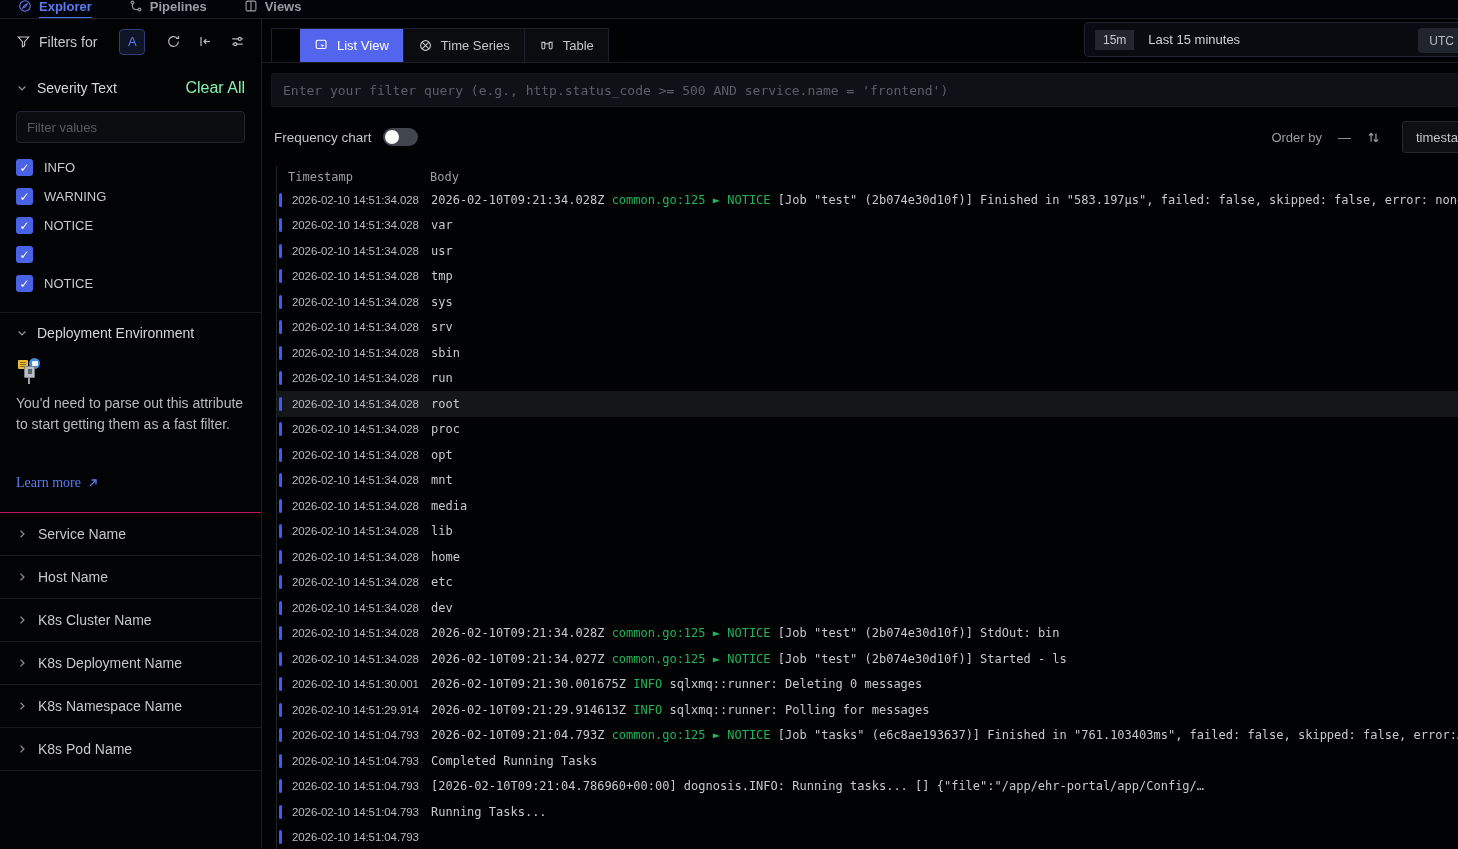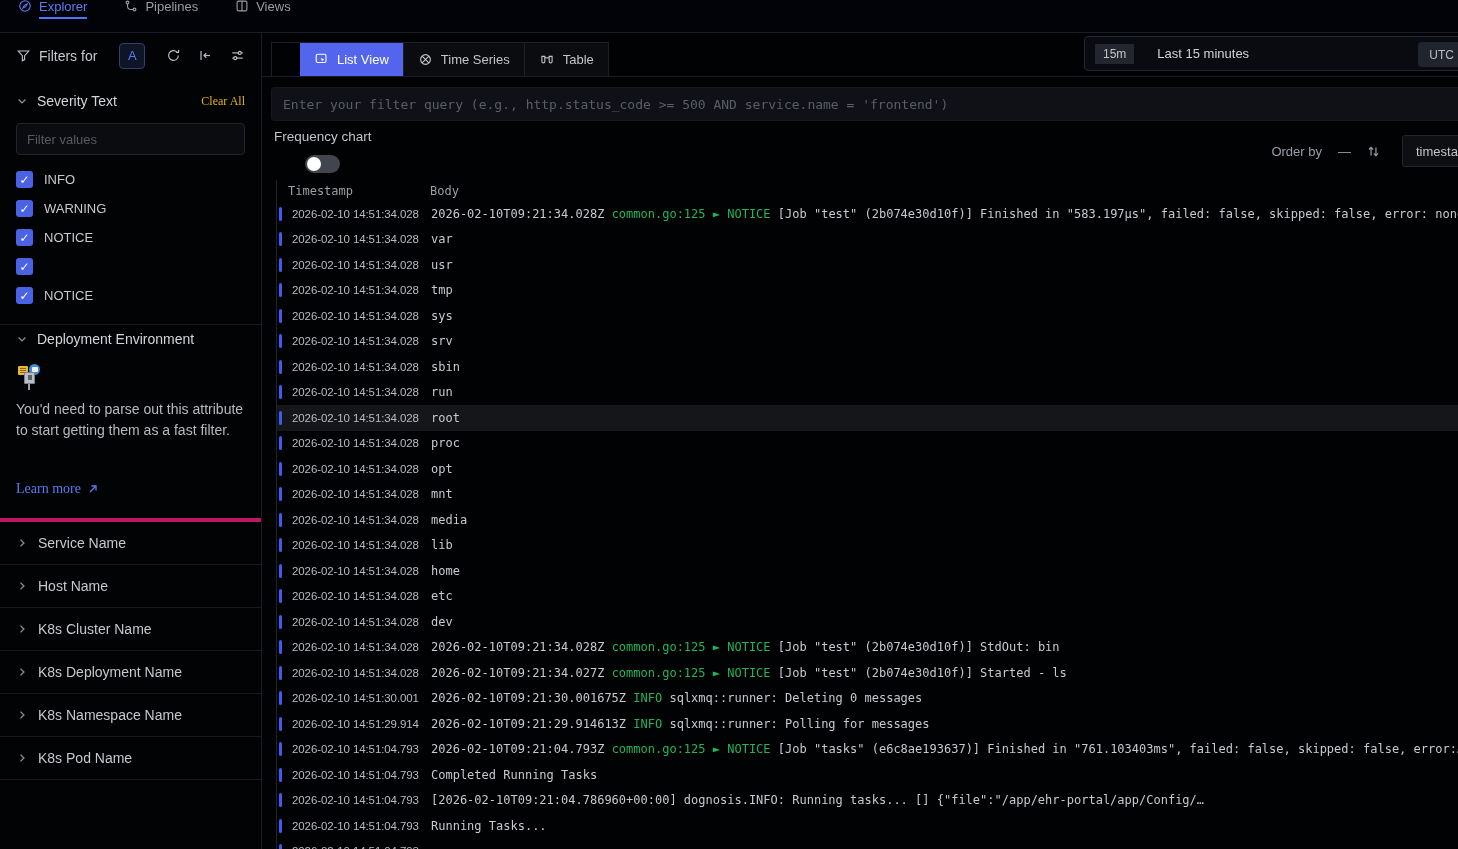--- a/index.html
+++ b/index.html
@@ -1,84 +1,84 @@
 <!DOCTYPE html>
 <html><head>
 <meta charset="utf-8">
 <style>
   * { margin:0; padding:0; box-sizing:border-box; }
   html,body { width:1458px; height:849px; overflow:hidden; background:#010204; }
   body { font-family:"Liberation Sans","DejaVu Sans",sans-serif; color:#c6c8cc; }
   svg { display:block; }
 
   
-  .topnav { height:33px; border-bottom:1px solid #1a1d25; overflow:hidden; display:flex; padding-left:18px; gap:37px; background:#020308; }
+  .topnav { height:19px; border-bottom:1px solid #1a1d25; overflow:hidden; display:flex; padding-left:18px; gap:37px; background:#020308;font-weight:bold; }
   .nav-tab { height:26px; margin-top:-7px; display:flex; align-items:center; gap:7px; position:relative; font-size:13px; color:#9a9da3; cursor:pointer; }
   .nav-tab .ic { color:#9a9da3; }
   .nav-tab.active { color:#5b7cf1; }
   .nav-tab.active .ic { color:#5b7cf1; }
   .nav-tab.active .lbl::after { content:""; position:absolute; left:21px; right:0; bottom:0; height:2px; background:#4e74f8; }
 
   .shell { display:flex; height:830px; }
 
   
   .sidebar { width:262px; flex:0 0 262px; border-right:1px solid #1a1d25; background:#020305; }
   .sb-head { height:45px; display:flex; align-items:center; padding:0 16px; }
   .sb-head .title { font-size:14px; color:#c6c9cd; margin-left:8px; }
   .a-btn { margin-left:22px; width:26px; height:26px; border:1px solid #2d4170; background:#0d1526; border-radius:4px; color:#5b7cf1; font-size:13px; display:flex; align-items:center; justify-content:center; cursor:pointer; }
   .sb-icons { margin-left:auto; display:flex; gap:17px; color:#b9bcc1; }
   .sb-icons > span { cursor:pointer; }
 
   .section { padding:0 16px; }
   .sec-title-row { display:flex; align-items:center; margin-top:15px; }
   .sec-title { font-size:14px; font-weight:500; color:#d3d5d8; margin-left:9px; }
-  .clear-all { margin-left:auto; font-size:12px; color:#eab308; cursor:pointer;font-family:Liberation Serif, serif; }
+  .clear-all { margin-left:auto; font-size:16px; color:#86efac; cursor:pointer; }
   .filter-input { margin-top:14px; width:100%; height:32px; background:#0b0c10; border:1px solid #222530; border-radius:4px; color:#c6c8cc; font-size:13px; padding:0 10px; outline:none; }
   .filter-input::placeholder { color:#565a61; }
   .sev-list { margin-top:10px; padding-bottom:14px; }
   .sev-option { display:flex; align-items:center; height:29px; cursor:pointer; }
   .cbx { width:17px; height:17px; border-radius:3px; background:#4a63e4; color:#fff; font-size:12px; display:flex; align-items:center; justify-content:center; }
   .sev-lbl { margin-left:11px; font-size:13px; color:#c8cacd; }
 
   .dep-section { border-top:1px solid #17191f; padding:0 16px; }
   .emoji-wrap { margin-top:17px; }
   .busstop { position:relative; width:26px; height:26px; }
   .busstop .sign { position:absolute; left:2px; top:2px; width:10px; height:9px; background:#e8b73c; border-radius:1px; }
   .busstop .sign::before { content:""; position:absolute; left:2px; top:2px; right:2px; height:1px; background:#8a6a14; box-shadow:0 2px 0 #8a6a14, 0 4px 0 #8a6a14; }
   .busstop .bus { position:absolute; right:2px; top:0; width:11px; height:11px; border-radius:50%; background:#3e8ed8; }
   .busstop .bus::before { content:""; position:absolute; left:2.5px; top:3px; width:6px; height:5px; background:#eef3f8; border-radius:1px; }
   .busstop .post { position:absolute; left:8px; top:8px; width:11px; height:12px; background:#b9bec6; border-radius:1px; border:1px solid #7d838c; }
   .busstop .post::before { content:""; position:absolute; left:3px; top:2px; width:4px; height:5px; background:#5c626b; }
   .busstop .pole { position:absolute; left:12px; top:20px; width:2px; height:6px; background:#9aa0a8; }
   .dep-msg { margin-top:9px; font-size:14px; line-height:21px; color:#b7babe; max-width:232px; }
   .learn-more { margin-top:40px; margin-bottom:21px; font-size:14px; color:#5b7cf1; display:flex; align-items:center; gap:6px; cursor:pointer; width:max-content;font-family:Liberation Serif, serif; }
 
-  .fold-list { border-top:4px solid #be185d;text-align:center; }
+  .fold-list { border-top:1px solid #be185d;text-align:center; }
   .fold-row { height:43px; display:flex; align-items:center; padding:0 16px; border-bottom:1px solid #17191f; cursor:pointer; }
   .fold-row .lbl { margin-left:10px; font-size:14px; color:#c6c8cc; }
   .chev { color:#8a8d93; }
 
   
   .main { flex:1; display:flex; flex-direction:column; background:#010204; min-width:0; }
   .toolbar { height:44px; display:flex; align-items:flex-end; justify-content:space-between; border-bottom:1px solid #1a1d25; }
   .view-tabs { display:flex; margin-left:9px; border:1px solid #1d2028; border-bottom:none; }
   .view-tab { height:33px; display:flex; align-items:center; gap:8px; padding:0 14px; font-size:13px; color:#c3c5c9; background:#0b0c10; cursor:pointer; border-right:1px solid #1d2028; }
   .view-tab:last-child { border-right:none; }
   .view-tab.active { background:#5265ec; color:#fff;margin-left:28px; }
   .time-box { align-self:center; margin-bottom:2px; margin-right:-14px; width:388px; height:35px; border:1px solid #202534; background:#090b10; border-radius:4px; display:flex; align-items:center; padding:0 10px; position:relative; cursor:pointer; }
   .time-badge { background:#23262e; color:#c2c4ca; font-size:12px; padding:3px 8px; border-radius:0; }
-  .time-label { margin-left:23px; font-size:13px; color:#d0d2d6; }
+  .time-label { margin-left:14px; font-size:13px; color:#d0d2d6; }
   .utc-btn { position:absolute; right:6px; top:5px; height:25px; background:#20242d; border-radius:4px; color:#b9bcc2; font-size:12px; display:flex; align-items:center; padding:0 11px; cursor:pointer; }
 
   .querybar { margin:10px -12px 0 9px; }
   .query-input { width:100%; height:34px; background:#101116; border:1px solid #16171c; border-radius:3px; color:#c6c8cc; font-family:"DejaVu Sans Mono","Liberation Mono",monospace; font-size:13px; padding:0 11px; outline:none; }
   .query-input::placeholder { color:#5a5e66; }
 
   .options-row { margin:13px 0 0 9px; height:34px; display:flex; align-items:center; position:relative; }
-  .freq-wrap { display:flex; align-items:center; margin-left:3px; gap:11px;flex-direction:column; }
+  .freq-wrap { display:flex; align-items:center; margin-left:3px; gap:11px; }
   .freq-label { font-size:13.5px; color:#c3c5c9; }
   .toggle { width:35px; height:18px; border-radius:9px; background:#41454d; position:relative; cursor:pointer; }
   .toggle .knob { position:absolute; left:2px; top:2px; width:14px; height:14px; border-radius:50%; background:#fff; }
   .order-wrap { margin-left:auto; display:flex; align-items:center; gap:16px; }
   .order-label { font-size:13px; color:#9a9da3; }
   .order-dash { color:#9a9da3; font-size:13px; }
   .sort-ic { color:#9a9da3; }
   .order-select { width:130px; margin-right:-74px; margin-left:6px; height:32px; background:#0e0f13; border:1px solid #24262e; border-radius:3px; color:#c3c5c9; font-size:13px; display:flex; align-items:center; padding:0 13px; cursor:pointer; }
 
   .logtable { margin-top:12px; margin-left:14px; border-left:1px solid #20232c; flex:1; overflow:hidden; font-family:"DejaVu Sans Mono","Liberation Mono",monospace; }
@@ -192,21 +192,21 @@
             <span class="sev-lbl"></span>
           </div>
           <div class="sev-option">
             <span class="cbx">✓</span>
             <span class="sev-lbl">NOTICE</span>
           </div>
         </div>
     </div>
 
     <div class="dep-section">
-      <div class="sec-title-row" style="margin-top:6px;">
+      <div class="sec-title-row" style="margin-top:12px;">
         <span class="chev">
           <svg width="12" height="12" viewBox="0 0 16 16" fill="none" stroke="#8a8d93" stroke-width="1.8">
               <path d="M3.5 6l4.5 4.5L12.5 6"></path>
             </svg>
         </span>
         <span class="sec-title">Deployment Environment</span>
       </div>
       <div class="emoji-wrap">
         <div class="busstop">
             <span class="sign"></span>

